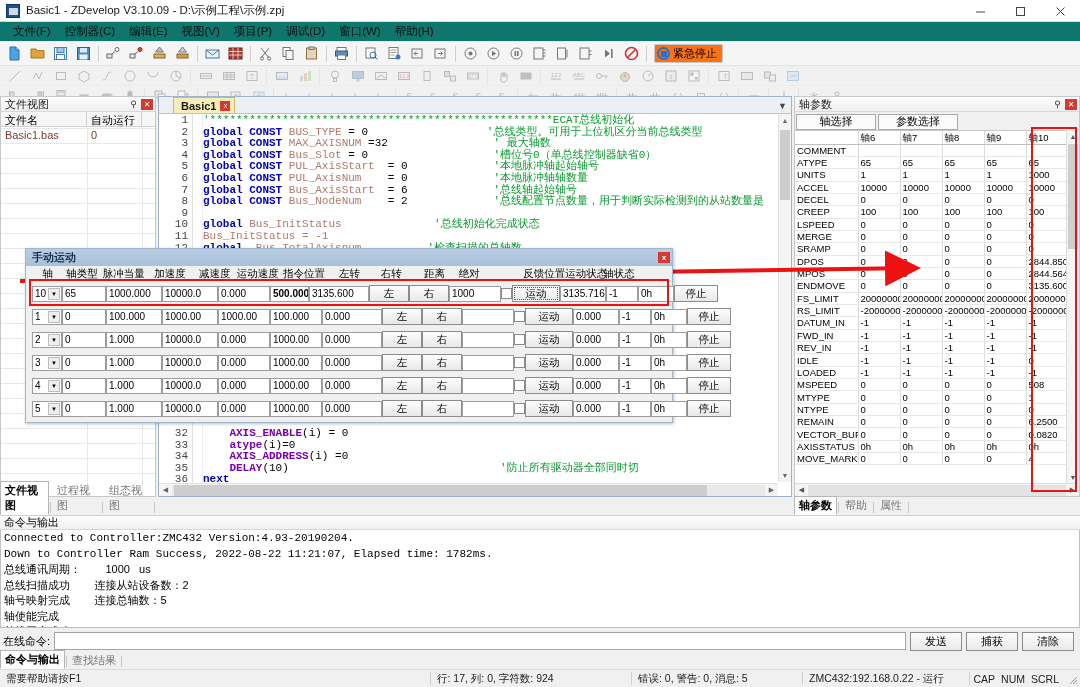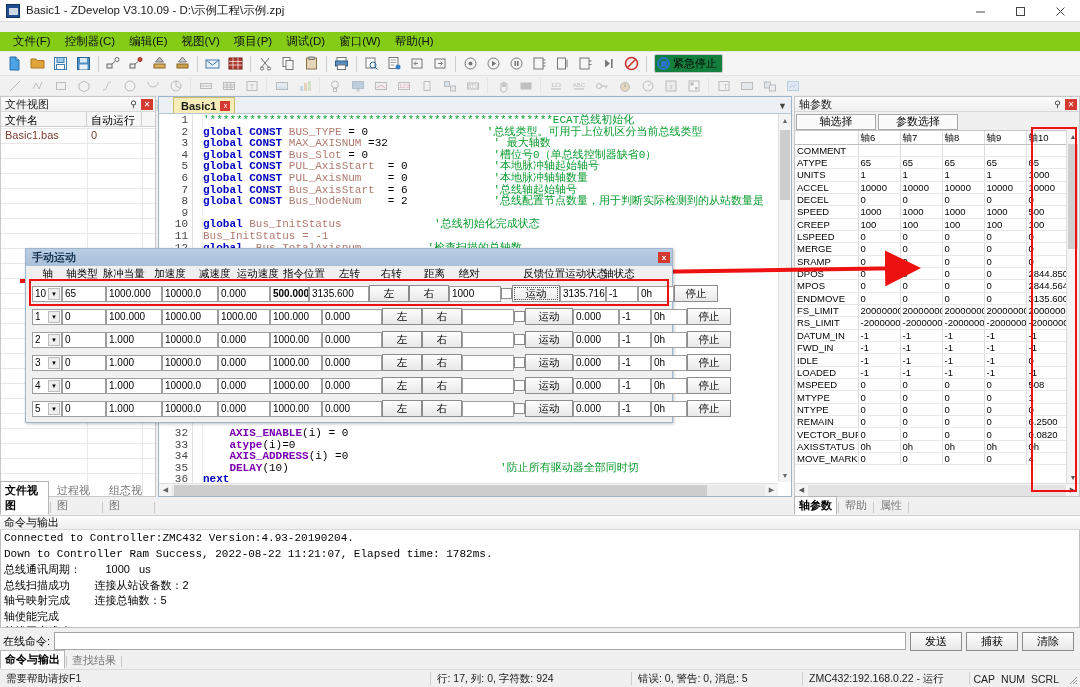--- a/index.html
+++ b/index.html
@@ -29,41 +29,41 @@
   }
   .titlebar .title-text { font-size: 11.5px; color: #1a1a1a; white-space: nowrap; }
   .winbtns { position: absolute; right: 0; top: 0; height: 22px; display: flex; }
   .winbtn {
     width: 40px; height: 22px; display: flex; align-items: center; justify-content: center;
     font-size: 12px; color: #333;
   }
 
   
   .menubar {
-    height: 20px; background: #84cc16; display: flex; align-items: center;
-    padding-left: 6px; border-bottom: 1px solid #e6e6e6; margin-top: 10px;
+    height: 20px; background: #0f766e; display: flex; align-items: center;
+    padding-left: 6px; border-bottom: 1px solid #e6e6e6;
   }
   .menu-item { padding: 2px 7px; font-size: 11.5px; color: #111; white-space: nowrap; }
 
   
   .toolbar {
     height: 24px; background: #f5f5f5; display: flex; align-items: center;
     padding-left: 3px; border-bottom: 1px solid #e3e3e3; gap: 0px;
   }
   .toolbar.row2 { height: 20px; }
   .toolbar.row3 { height: 20px; border-bottom: 1px solid #bfbfbf; }
   .tbtn {
     width: 21px; height: 20px; display: flex; align-items: center; justify-content: center;
     margin: 0 1px; border: 1px solid transparent; border-radius: 2px;
   }
   .tbtn svg { display: block; }
   .tsep { width: 1px; height: 16px; background: #cfcfcf; margin: 0 3px; flex: none; }
   .estop {
     display: flex; align-items: center; gap: 3px; border: 1px solid #c8c8c8;
-    background: #15803d; height: 19px; padding: 0 5px 0 2px; margin-left: 4px; border-radius: 2px;
+    background: #f97316; height: 19px; padding: 0 5px 0 2px; margin-left: 4px; border-radius: 2px;
   }
   .estop .dot {
     width: 13px; height: 13px; border-radius: 50%; border: 2px solid #2a72c8;
     display:flex; align-items:center; justify-content:center;
   }
   .estop .dot::after { content:""; width:6px; height:6px; background:#2a72c8; }
   .estop span { font-size: 11px; }
   .dim { opacity: .30; }
 
   
@@ -1058,28 +1058,20 @@
               </tr>
               <tr>
                 <td class="apc0">DECEL</td>
                 <td class="apcx">0</td>
                 <td class="apcx">0</td>
                 <td class="apcx">0</td>
                 <td class="apcx">0</td>
                 <td class="apcx">0</td>
               </tr>
               <tr>
-                <td class="apc0">SPEED</td>
-                <td class="apcx">1000</td>
-                <td class="apcx">1000</td>
-                <td class="apcx">1000</td>
-                <td class="apcx">1000</td>
-                <td class="apcx">500</td>
-              </tr>
-              <tr>
                 <td class="apc0">CREEP</td>
                 <td class="apcx">100</td>
                 <td class="apcx">100</td>
                 <td class="apcx">100</td>
                 <td class="apcx">100</td>
                 <td class="apcx">100</td>
               </tr>
               <tr>
                 <td class="apc0">LSPEED</td>
                 <td class="apcx">0</td>
@@ -1147,20 +1139,28 @@
               <tr>
                 <td class="apc0">DATUM_IN</td>
                 <td class="apcx">-1</td>
                 <td class="apcx">-1</td>
                 <td class="apcx">-1</td>
                 <td class="apcx">-1</td>
                 <td class="apcx">-1</td>
               </tr>
               <tr>
                 <td class="apc0">FWD_IN</td>
+                <td class="apcx">-1</td>
+                <td class="apcx">-1</td>
+                <td class="apcx">-1</td>
+                <td class="apcx">-1</td>
+                <td class="apcx">-1</td>
+              </tr>
+              <tr>
+                <td class="apc0">REV_IN</td>
                 <td class="apcx">-1</td>
                 <td class="apcx">-1</td>
                 <td class="apcx">-1</td>
                 <td class="apcx">-1</td>
                 <td class="apcx">-1</td>
               </tr>
               <tr>
                 <td class="apc0">IDLE</td>
                 <td class="apcx">-1</td>
                 <td class="apcx">-1</td>

